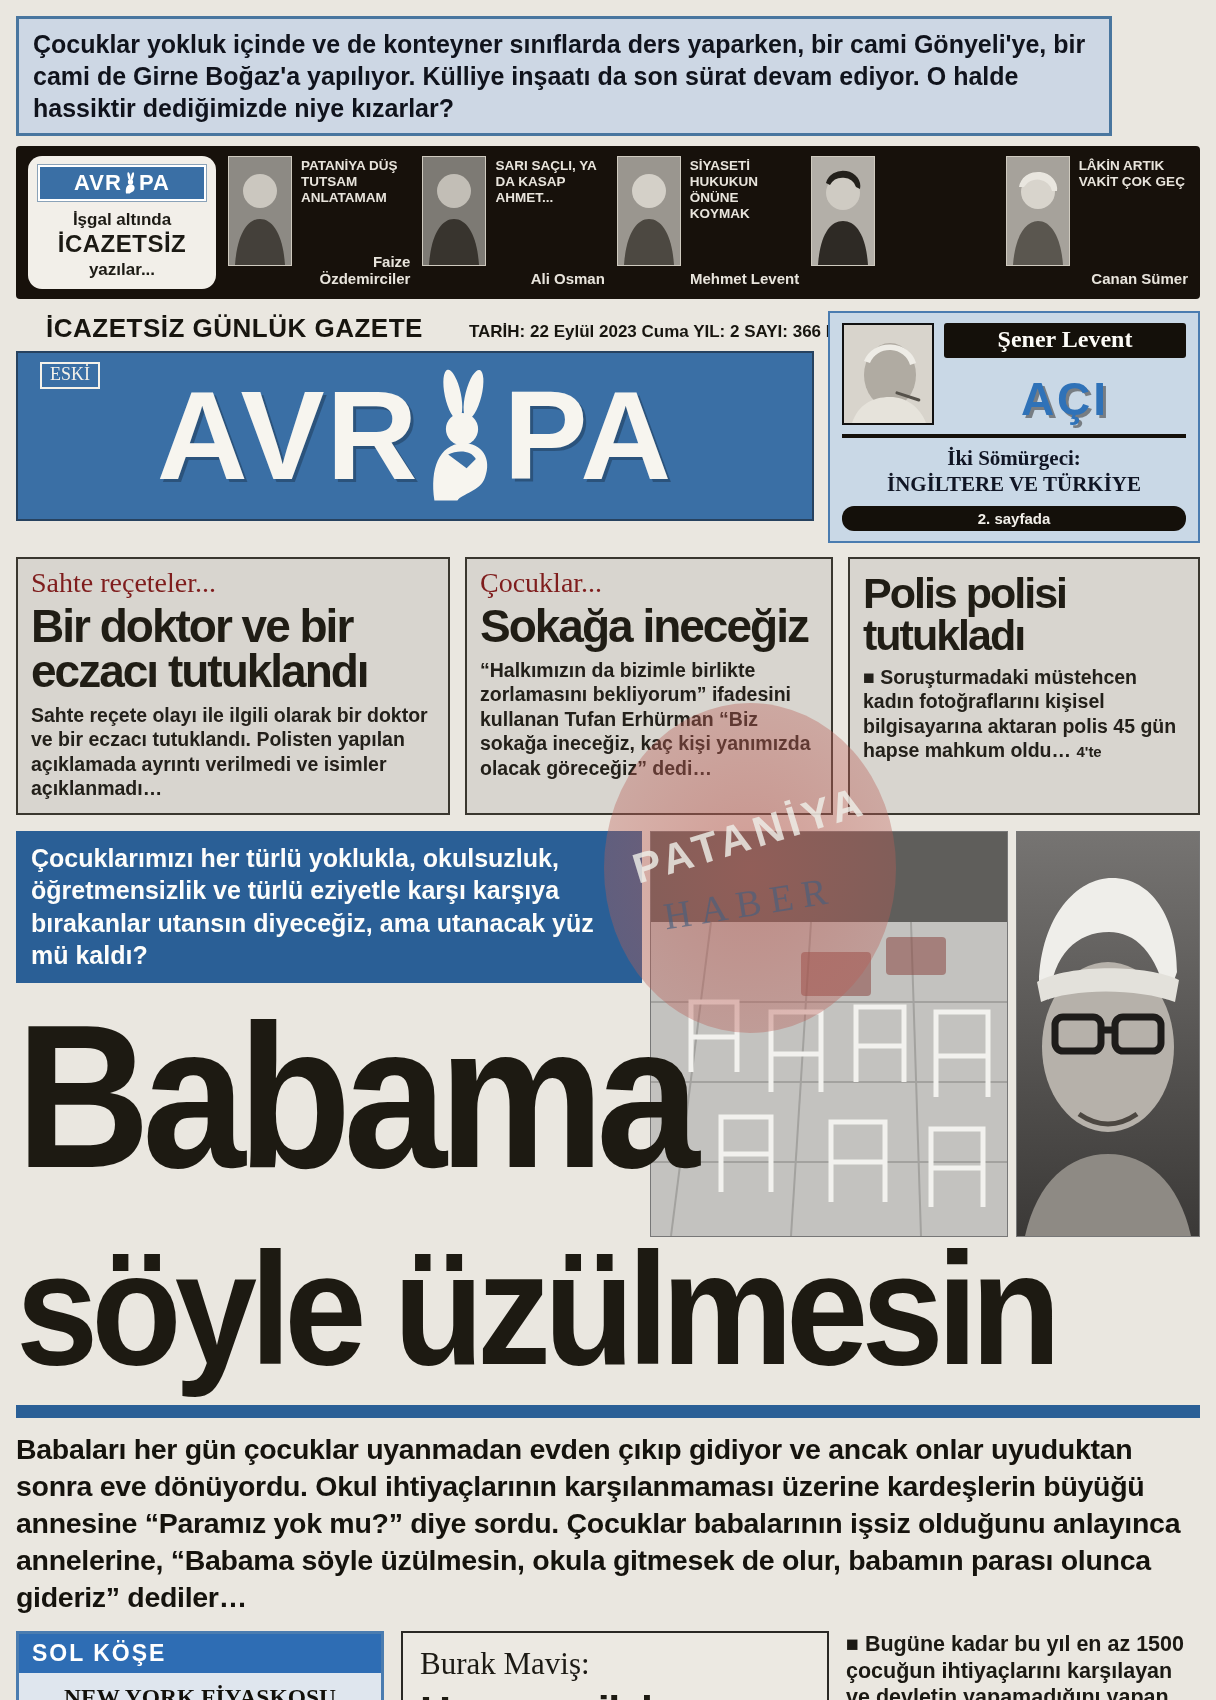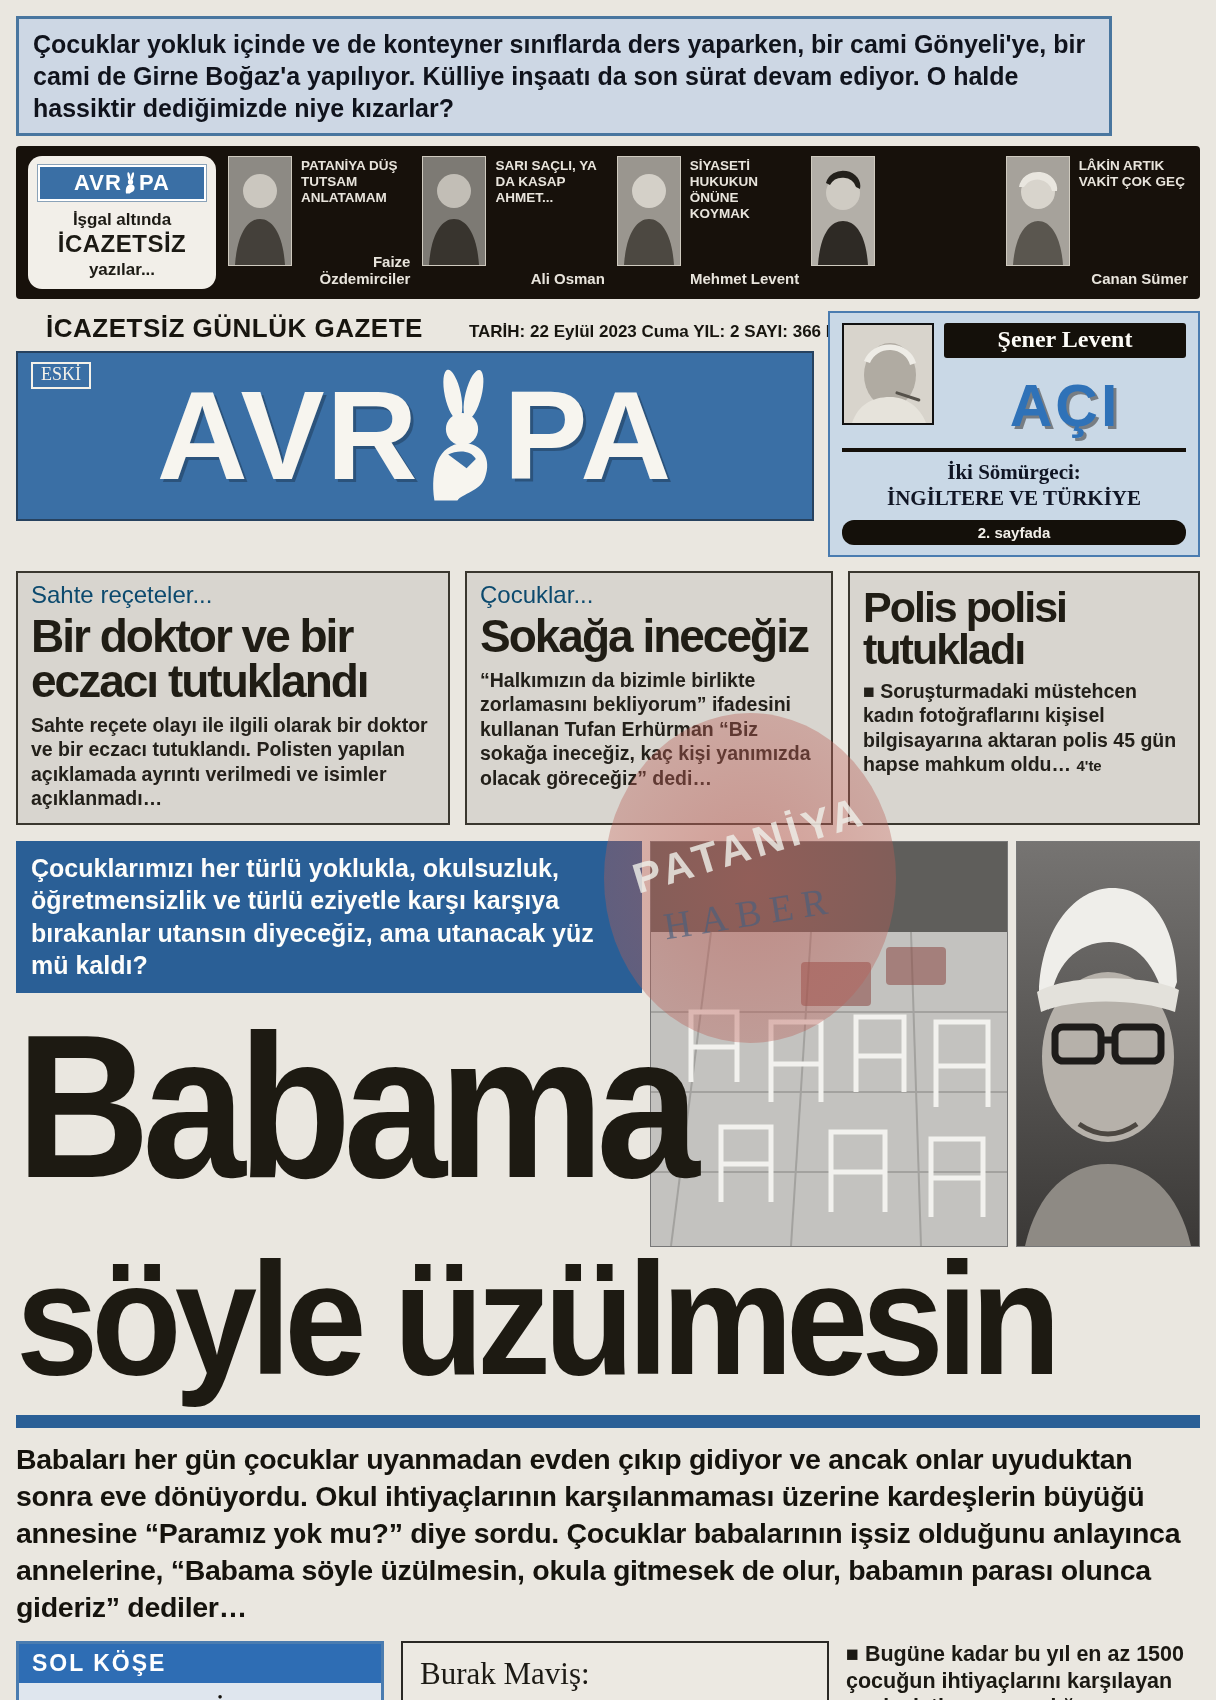--- a/index.html
+++ b/index.html
@@ -30,45 +30,45 @@
   .col-title { font-size:13.5px; font-weight:bold; line-height:1.18; }
   .col-name { font-size:15px; font-weight:bold;text-align:right; }
   
   .mast-row { display:flex; gap:14px; margin-top:12px; }
   .mast-left { flex:1; min-width:0;}
   .mast-top { display:flex; align-items:baseline; gap:46px; padding:2px 2px 0;margin-left:28px;}
   .slogan { font-size:26px; font-weight:900; letter-spacing:.5px; white-space:nowrap;}
   .dateline { font-size:17px; font-weight:bold; white-space:nowrap;}
   .mast-blue { margin-top:7px; background:#3a6fa5; border:2px solid #27425f; height:166px; position:relative;
     display:flex; align-items:center; justify-content:center; }
-  .eski { position:absolute; top:9px; left:13px; border:2px solid #f5f2ea; color:#f5f2ea;
+  .eski { position:absolute; top:9px; left:22px; border:2px solid #f5f2ea; color:#f5f2ea;
     font-family:"Liberation Serif", serif; font-size:18px; padding:0 8px 2px; }
   .mast-title { color:#f7f5ef; font-weight:900; font-size:126px; line-height:1; display:flex; align-items:center;
     letter-spacing:2px; text-shadow:3px 3px 0 rgba(16,32,48,.35); }
   .mast-title svg { margin:0 -4px; display:block; }
   
   .aci { width:372px; flex:none; border:2px solid #4a7cb0; background:#c9d8e6; padding:10px 12px;
     box-sizing:border-box; display:flex; flex-direction:column; }
   .aci-top { display:flex; gap:10px; }
   .aci-photo { width:88px; height:98px; border:2px solid #111; background:#fff; flex:none; }
   .aci-photo svg { display:block; width:100%; height:100%; }
   .aci-right { flex:1; display:flex; flex-direction:column; align-items:center; }
   .aci-name { background:#14100a; color:#fdfcf8; font-family:"Liberation Serif", serif; font-weight:bold;
     font-size:24px; padding:3px 10px 5px; width:100%; text-align:center; box-sizing:border-box; border-radius:3px;}
-  .aci-col { color:#2f72b8; font-weight:900; font-size:59px; letter-spacing:3px; margin-top:14px;
+  .aci-col { color:#2f72b8; font-weight:900; font-size:46px; letter-spacing:3px; margin-top:14px;
     text-shadow:3px 3px 0 rgba(20,16,10,.45); }
   .aci-divider { height:4px; background:#14100a; margin:8px 0 7px; }
   .aci-head { text-align:center; font-family:"Liberation Serif", serif; font-weight:bold; font-size:21px;
     color:#101524; line-height:1.25; }
   .aci-ref { margin-top:8px; background:#14100a; color:#f2efe9; border-radius:12px; text-align:center;
     font-weight:bold; font-size:15px; padding:4px 8px; }
   
   .stories { display:grid; grid-template-columns:434px 368px 1fr; gap:15px; margin-top:14px; }
   .story { border:2px solid #3a372f; background:#d8d5cf; padding:8px 13px 12px; }
-  .kicker { font-family:Liberation Sans, sans-serif; font-size:24px; color:#0c4a6e; }
+  .kicker { font-family:Liberation Serif, serif; font-size:28px; color:#7f1d1d; }
   .story-head { font-weight:900; font-size:46px; line-height:.98; letter-spacing:-2px; color:#201d15; margin:5px 0 9px;}
   .story-head.small { font-size:43px; }
   .story-body { font-weight:bold; font-size:19.5px; line-height:1.26; color:#23201a; }
   .ref-inline { font-size:15px; font-weight:bold; }
   
   .hero { margin-top:16px; position:relative; }
   .hero-top { display:flex; gap:8px; }
   .hero-left { flex:1; min-width:0; }
   .hero-strip { background:#2a5f96; color:#fdfdfb; font-weight:bold; font-size:25px; line-height:1.3;
     padding:11px 15px; }

